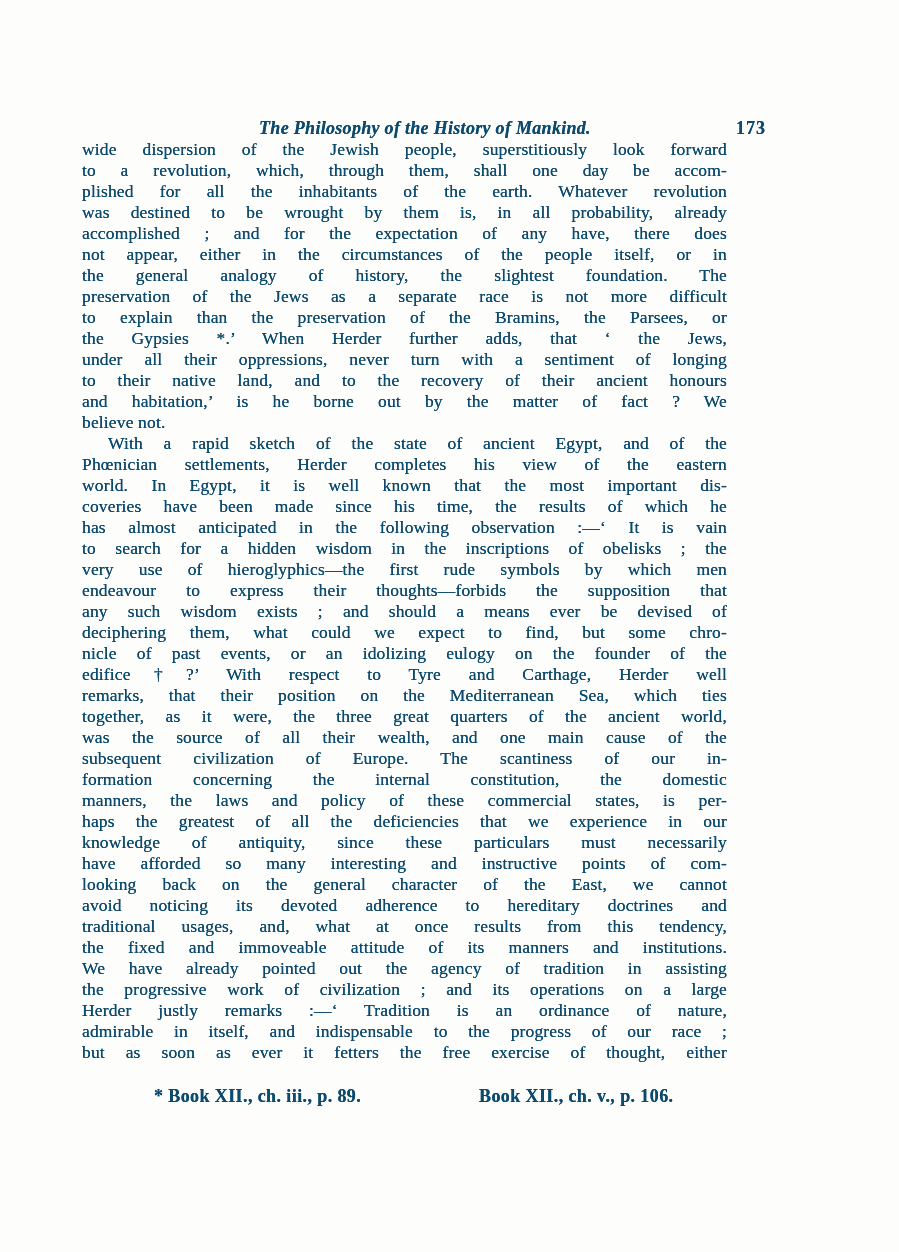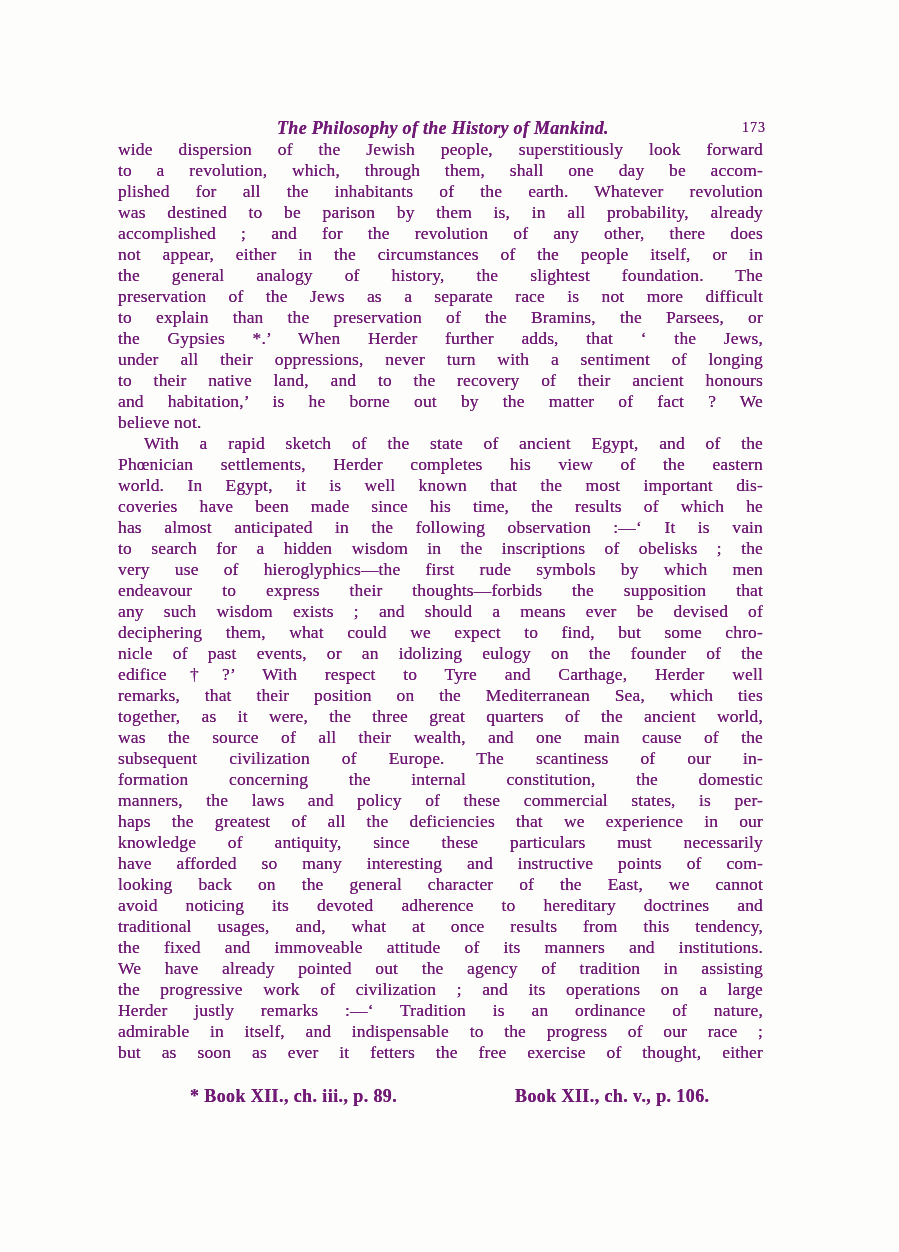--- a/index.html
+++ b/index.html
@@ -6,45 +6,45 @@
     margin: 0;
     padding: 0;
     background: #ffffff;
   }
   .page {
     position: relative;
     width: 899px;
     height: 1252px;
     box-sizing: border-box;
     background: #fdfdfb;
-    color: #701a75;
+    color: #0c4a6e;
     font-family: "Liberation Serif", serif;
-    padding: 117px 131px 0 118px;
+    padding: 117px 131px 0 82px;
     overflow: hidden;
   }
   .running-head {
     position: relative;
     height: 22px;
     line-height: 22px;
   }
   .running-title {
     display: block;
     text-align: center;
     font-style: italic;
     font-weight: bold;
     font-size: 18px;
     letter-spacing: 0.3px;
     text-shadow: 0 0 0.5px currentColor;
   }
   .page-number {
     position: absolute;
     right: 2px;
     top: 0;
-    font-weight: normal;
-    font-size: 14px;
+    font-weight: bold;
+    font-size: 18px;
     letter-spacing: 1px;
     text-shadow: 0 0 0.5px currentColor;
   }
   .body-text {
     width: 645px;
     font-size: 17.5px;
     line-height: 21px;
     letter-spacing: 0.15px;
     text-shadow: 0 0 0.55px currentColor;
   }
@@ -91,22 +91,22 @@
 
   <div class="running-head">
     <span class="running-title">The Philosophy of the History of Mankind.</span>
     <span class="page-number">173</span>
   </div>
 
   <div class="body-text" id="body-text">
       <div class="line">wide dispersion of the Jewish people, superstitiously look forward</div>
       <div class="line">to a revolution, which, through them, shall one day be accom-</div>
       <div class="line">plished for all the inhabitants of the earth.  Whatever revolution</div>
-      <div class="line">was destined to be parison by them is, in all probability, already</div>
-      <div class="line">accomplished ; and for the revolution of any other, there does</div>
+      <div class="line">was destined to be wrought by them is, in all probability, already</div>
+      <div class="line">accomplished ; and for the expectation of any have, there does</div>
       <div class="line">not appear, either in the circumstances of the people itself, or in</div>
       <div class="line">the general analogy of history, the slightest foundation.  The</div>
       <div class="line">preservation of the Jews as a separate race is not more difficult</div>
       <div class="line">to explain than the preservation of the Bramins, the Parsees, or</div>
       <div class="line">the Gypsies *.’  When Herder further adds, that ‘ the Jews,</div>
       <div class="line">under all their oppressions, never turn with a sentiment of longing</div>
       <div class="line">to their native land, and to the recovery of their ancient honours</div>
       <div class="line">and habitation,’ is he borne out by the matter of fact ?  We</div>
       <div class="line no-justify">believe not.</div>
       <div class="line indent">With a rapid sketch of the state of ancient Egypt, and of the</div>

